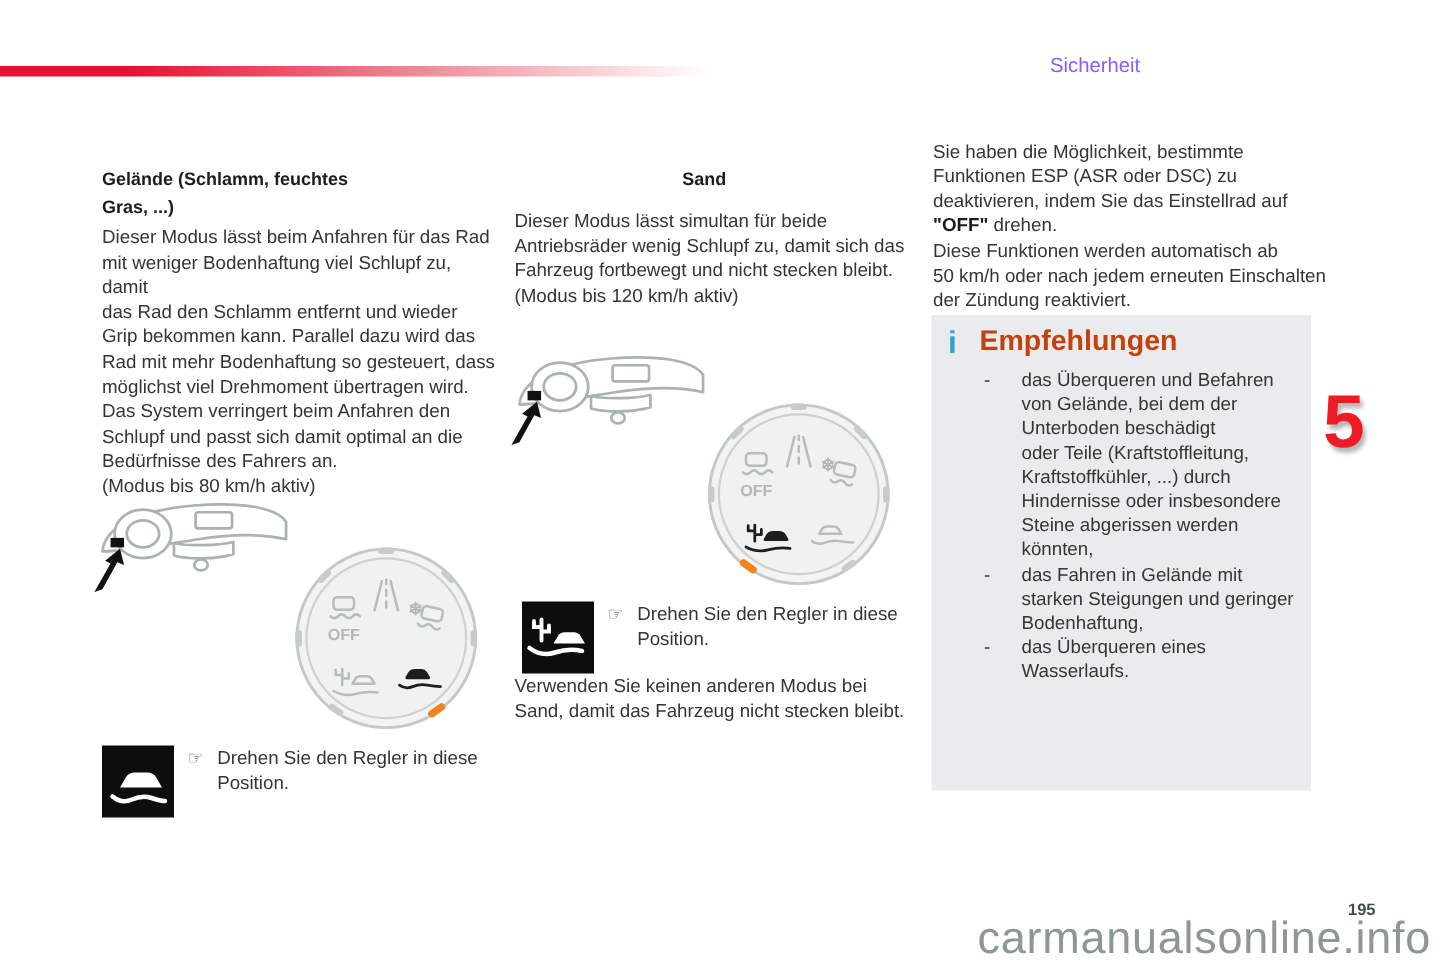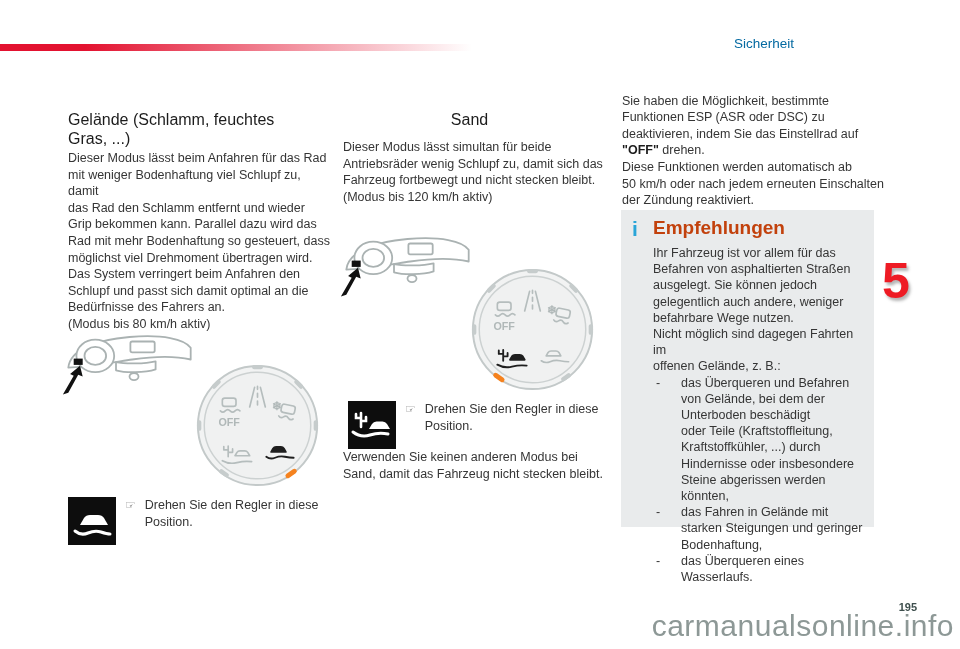--- a/index.html
+++ b/index.html
@@ -3,25 +3,25 @@
 <meta charset="utf-8">
 <style>
   html,body{margin:0;padding:0;background:#ffffff;}
   #page{position:relative;width:960px;height:649px;background:#fff;overflow:hidden;
         font-family:"Liberation Sans","DejaVu Sans",sans-serif;color:#2e2e2e;}
   .abs{position:absolute;}
   .preline{white-space:pre-line;}
   
   #red-bar{left:0;top:44px;width:472px;height:7px;
     background:linear-gradient(to right,#e31230 0%,#e31230 18%,rgba(227,18,48,.55) 55%,rgba(227,18,48,0) 100%);}
-  #section-header{left:700px;top:36px;width:128px;text-align:center;font-size:13.5px;color:#0369a1;}
+  #section-header{left:700px;top:36px;width:128px;text-align:left;font-size:13.5px;color:#8b5cf6;}
   #chapter-num{left:882px;top:252px;font-size:50px;font-weight:bold;color:#ee1b24;
     text-shadow:2px 3px 3px rgba(90,90,90,.45);}
   
-  .h1{font-size:16px;font-weight:normal;color:#1c1c1c;line-height:19px;}
+  .h1{font-size:12px;font-weight:bold;color:#1c1c1c;line-height:19px;}
   .body{font-size:12.5px;line-height:16.6px;color:#353535;}
   
   .instr-row{display:flex;align-items:flex-start;}
   .black-icon{width:48px;height:48px;background:#0d0d0d;flex:0 0 48px;}
   .pointer{font-family:"DejaVu Sans",sans-serif;font-size:12px;color:#6d6d6d;margin:1px 9px 0 9px;}
   .instr-text{font-size:12.5px;line-height:17px;color:#353535;width:186px;}
   
   #info-box{left:621px;top:210px;width:253px;height:317px;background:#e9ebec;box-sizing:border-box;
     padding:7px 10px 10px 32px;}
   #info-i{position:absolute;left:11px;top:7px;font-size:21px;font-weight:bold;color:#2aa5d8;
@@ -227,27 +227,20 @@
 deaktivieren, indem Sie das Einstellrad auf
 </span><span style="font-weight:bold;color:#1c1c1c;">"OFF"</span><span> drehen.
 Diese Funktionen werden automatisch ab
 50 km/h oder nach jedem erneuten Einschalten
 der Zündung reaktiviert.</span>
   </div>
 
   <div id="info-box" class="abs">
     <span id="info-i">i</span>
     <div class="box-title">Empfehlungen</div>
-    <div class="box-body preline">Ihr Fahrzeug ist vor allem für das
-Befahren von asphaltierten Straßen
-ausgelegt. Sie können jedoch
-gelegentlich auch andere, weniger
-befahrbare Wege nutzen.
-Nicht möglich sind dagegen Fahrten im
-offenen Gelände, z. B.:</div>
     <div class="li">
       <span class="dash">-</span>
       <span class="preline">das Überqueren und Befahren
 von Gelände, bei dem der
 Unterboden beschädigt
 oder Teile (Kraftstoffleitung,
 Kraftstoffkühler, ...) durch
 Hindernisse oder insbesondere
 Steine abgerissen werden könnten,</span>
     </div>

